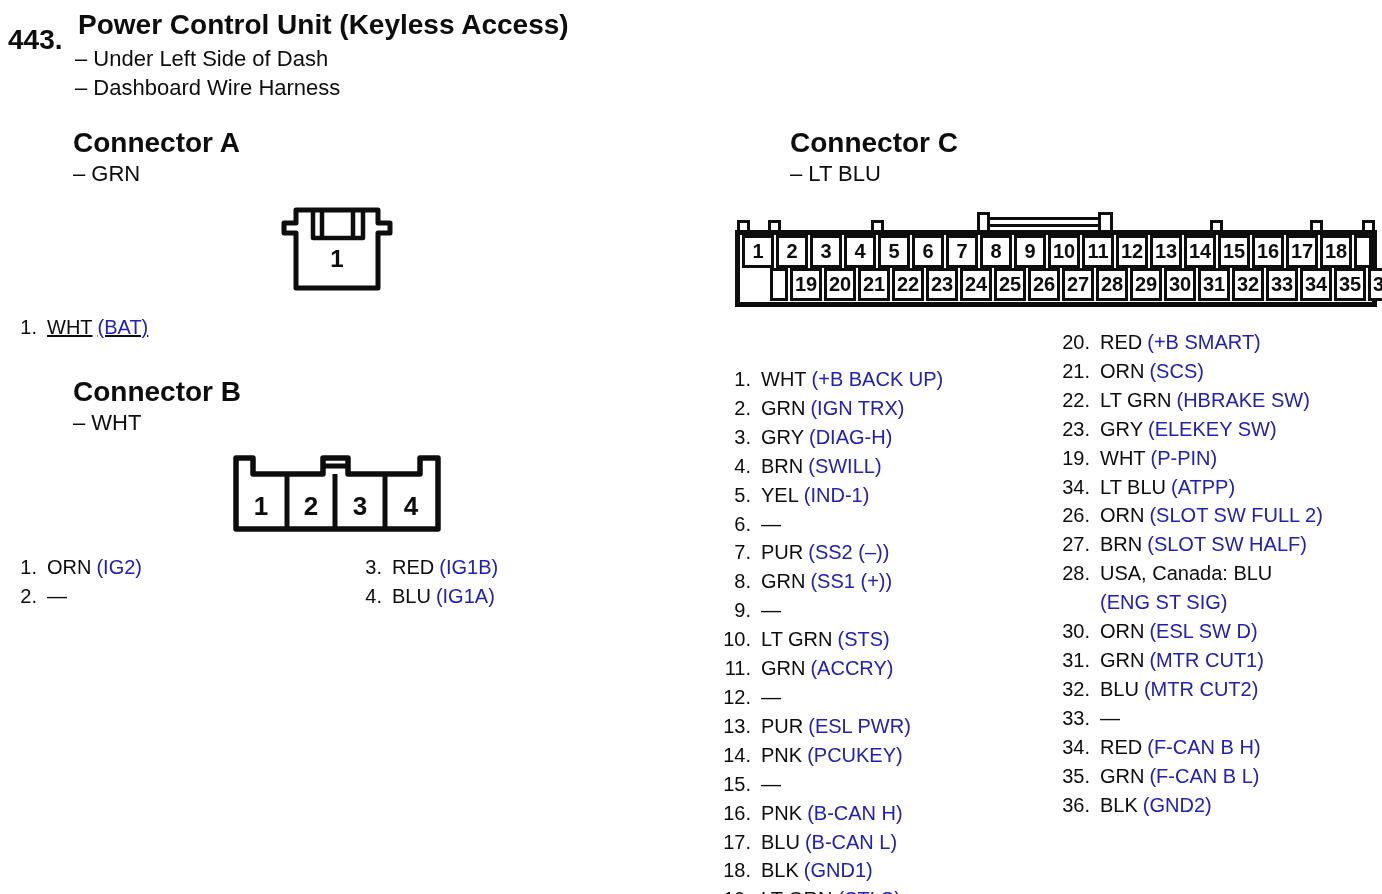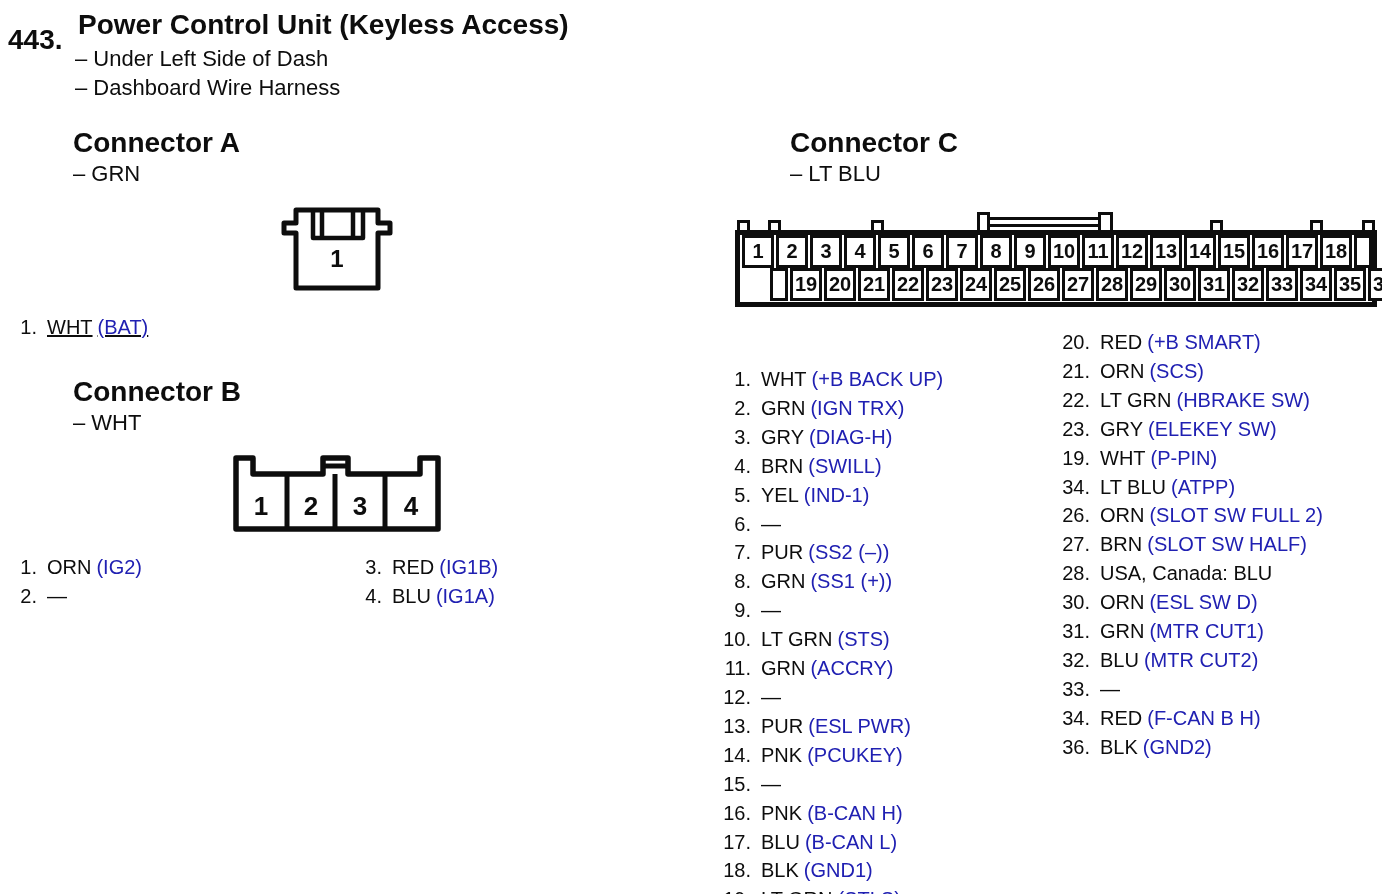--- a/index.html
+++ b/index.html
@@ -179,20 +179,21 @@
   </div>
 <div id="c-pins-right" class="abs pin-list">
     <div class="pin-row"><span class="pin-num">20.</span><span class="pin-wire">RED</span><span class="pin-signal">(+B SMART)</span></div>
     <div class="pin-row"><span class="pin-num">21.</span><span class="pin-wire">ORN</span><span class="pin-signal">(SCS)</span></div>
     <div class="pin-row"><span class="pin-num">22.</span><span class="pin-wire">LT GRN</span><span class="pin-signal">(HBRAKE SW)</span></div>
     <div class="pin-row"><span class="pin-num">23.</span><span class="pin-wire">GRY</span><span class="pin-signal">(ELEKEY SW)</span></div>
     <div class="pin-row"><span class="pin-num">19.</span><span class="pin-wire">WHT</span><span class="pin-signal">(P-PIN)</span></div>
     <div class="pin-row"><span class="pin-num">34.</span><span class="pin-wire">LT BLU</span><span class="pin-signal">(ATPP)</span></div>
     <div class="pin-row"><span class="pin-num">26.</span><span class="pin-wire">ORN</span><span class="pin-signal">(SLOT SW FULL 2)</span></div>
     <div class="pin-row"><span class="pin-num">27.</span><span class="pin-wire">BRN</span><span class="pin-signal">(SLOT SW HALF)</span></div>
-    <div class="pin-row"><span class="pin-num">28.</span><span class="pin-wire">USA, Canada: BLU</span></div>
+    <div class="pin-row"><span class="pin-num">28.</span><span class="pin-wire">USA, Canada: BLU</span><span class="pin-signal wrap">(ENG ST SIG)</span></div>
     <div class="pin-row"><span class="pin-num">30.</span><span class="pin-wire">ORN</span><span class="pin-signal">(ESL SW D)</span></div>
     <div class="pin-row"><span class="pin-num">31.</span><span class="pin-wire">GRN</span><span class="pin-signal">(MTR CUT1)</span></div>
     <div class="pin-row"><span class="pin-num">32.</span><span class="pin-wire">BLU</span><span class="pin-signal">(MTR CUT2)</span></div>
     <div class="pin-row"><span class="pin-num">33.</span><span class="pin-wire">—</span></div>
     <div class="pin-row"><span class="pin-num">34.</span><span class="pin-wire">RED</span><span class="pin-signal">(F-CAN B H)</span></div>
+    <div class="pin-row"><span class="pin-num">35.</span><span class="pin-wire">GRN</span><span class="pin-signal">(F-CAN B L)</span></div>
     <div class="pin-row"><span class="pin-num">36.</span><span class="pin-wire">BLK</span><span class="pin-signal">(GND2)</span></div>
   </div>
 
 </body></html>

